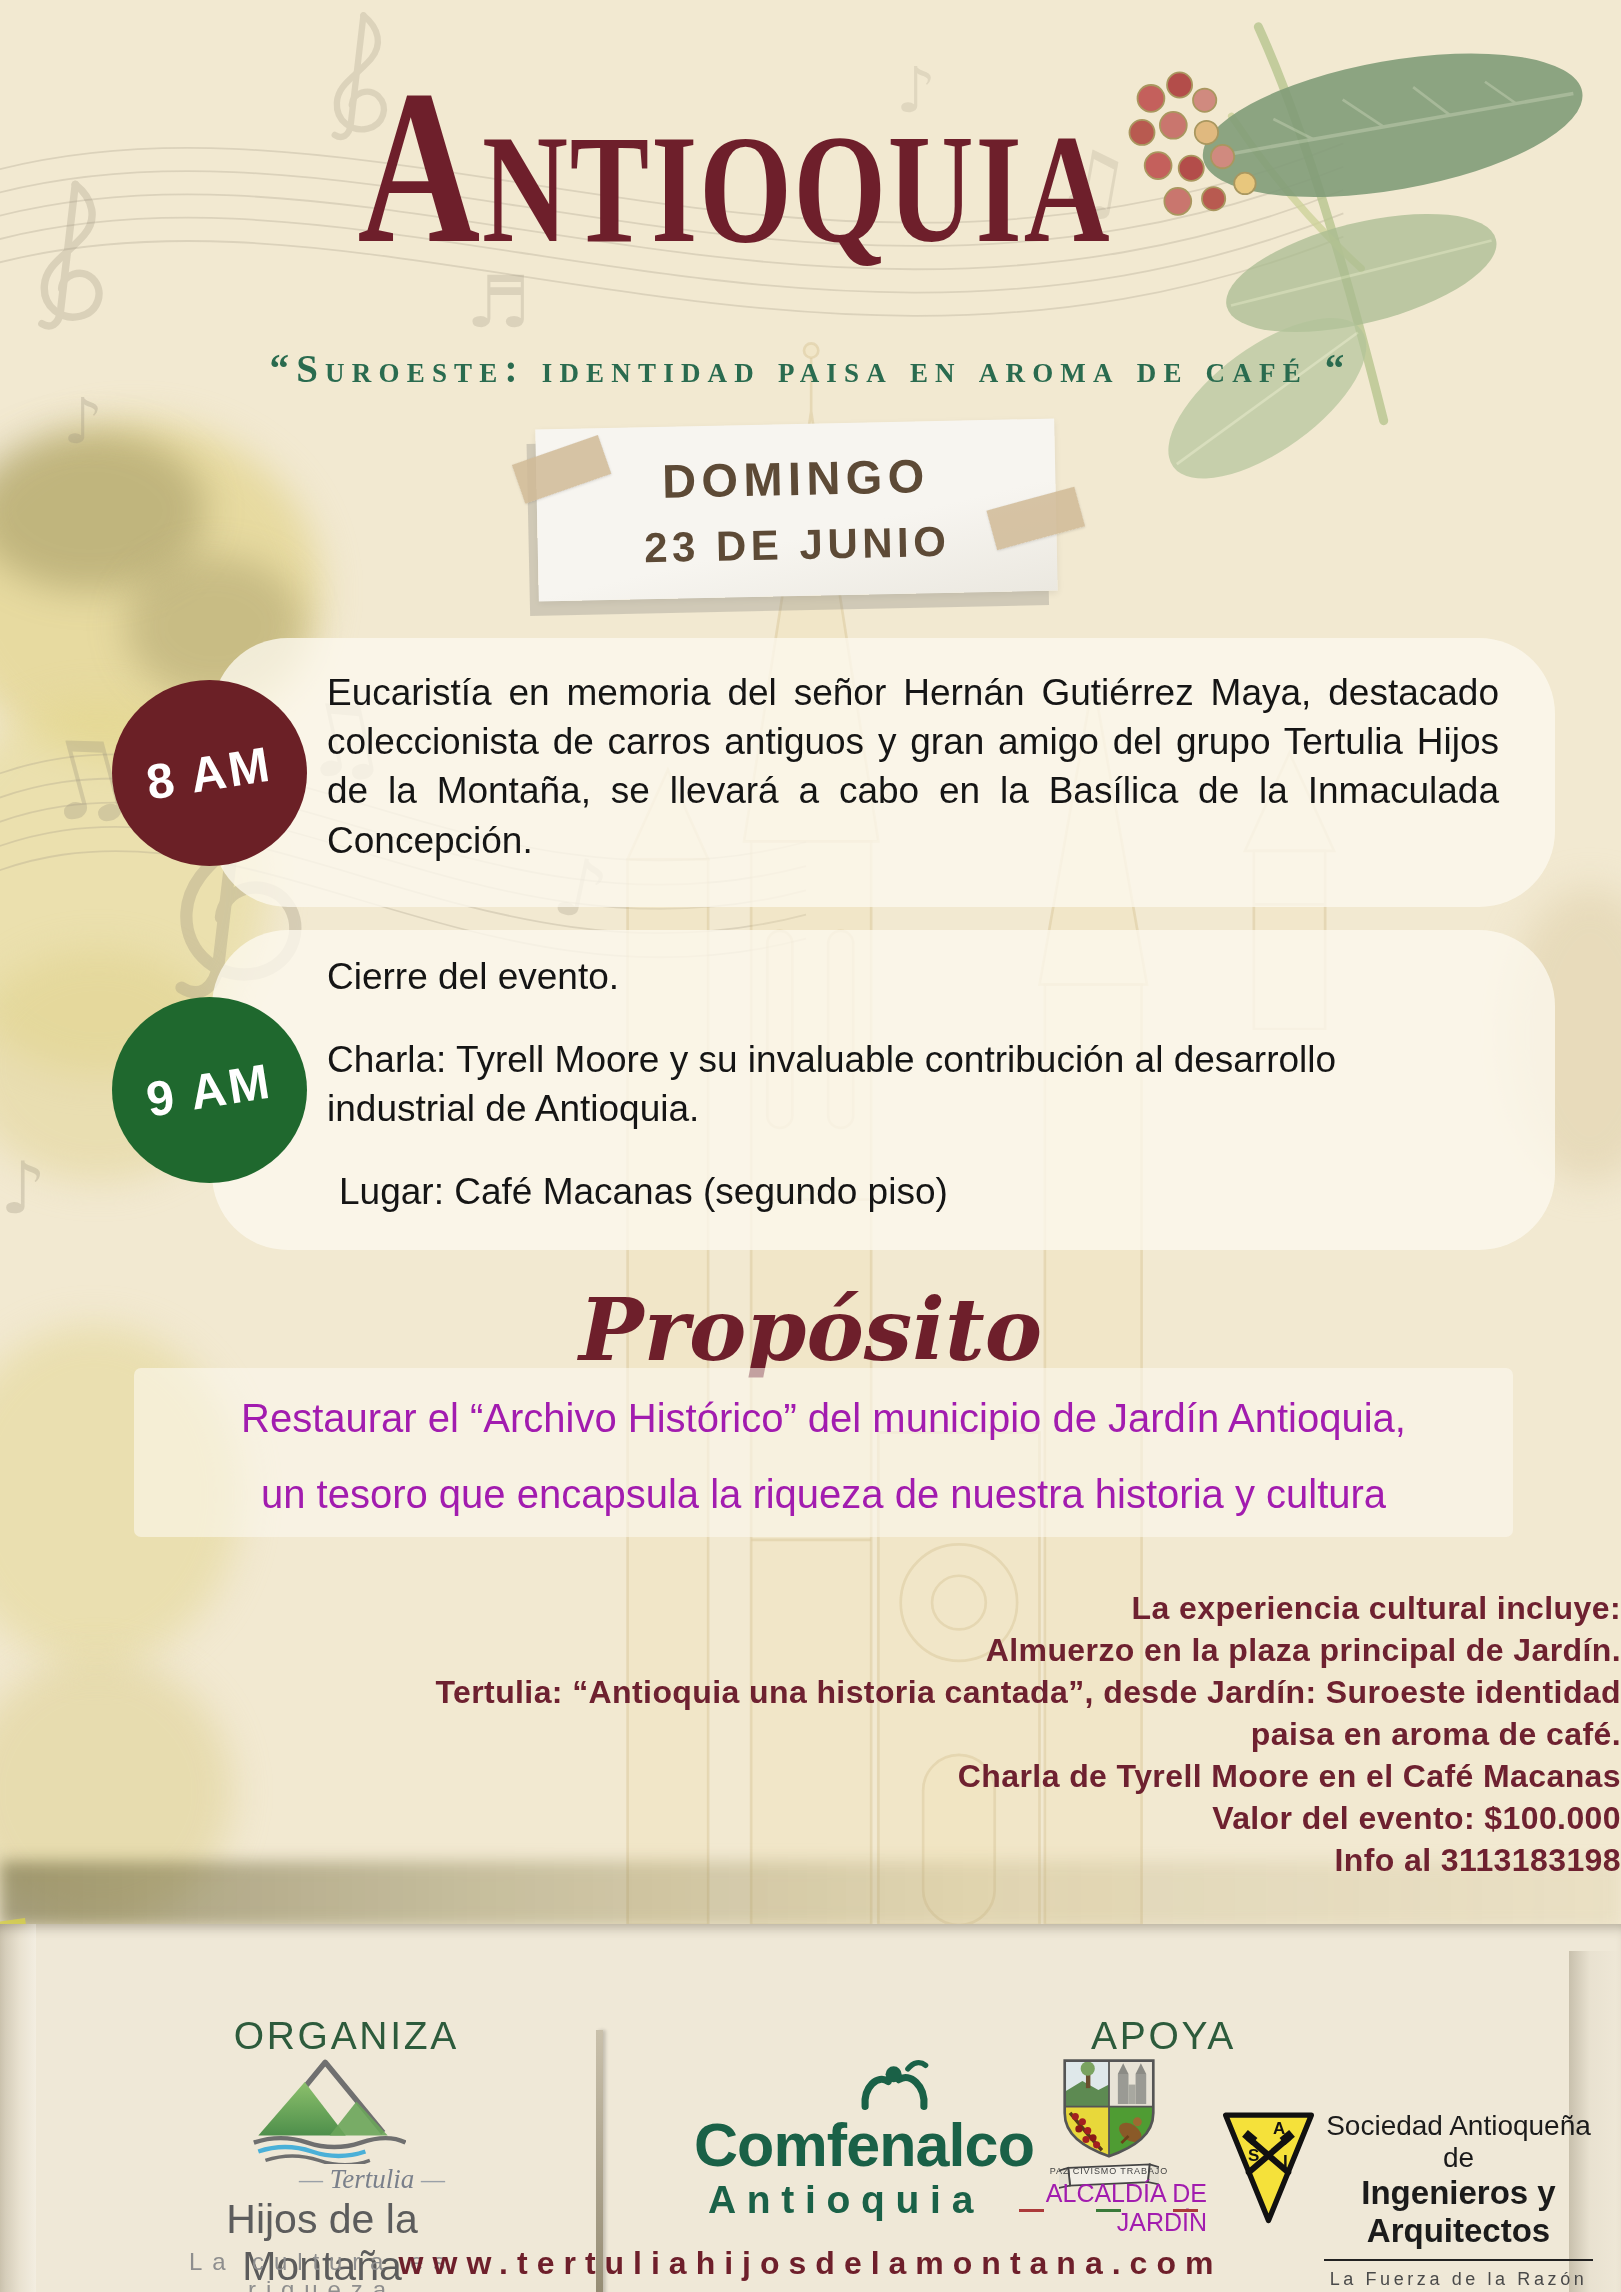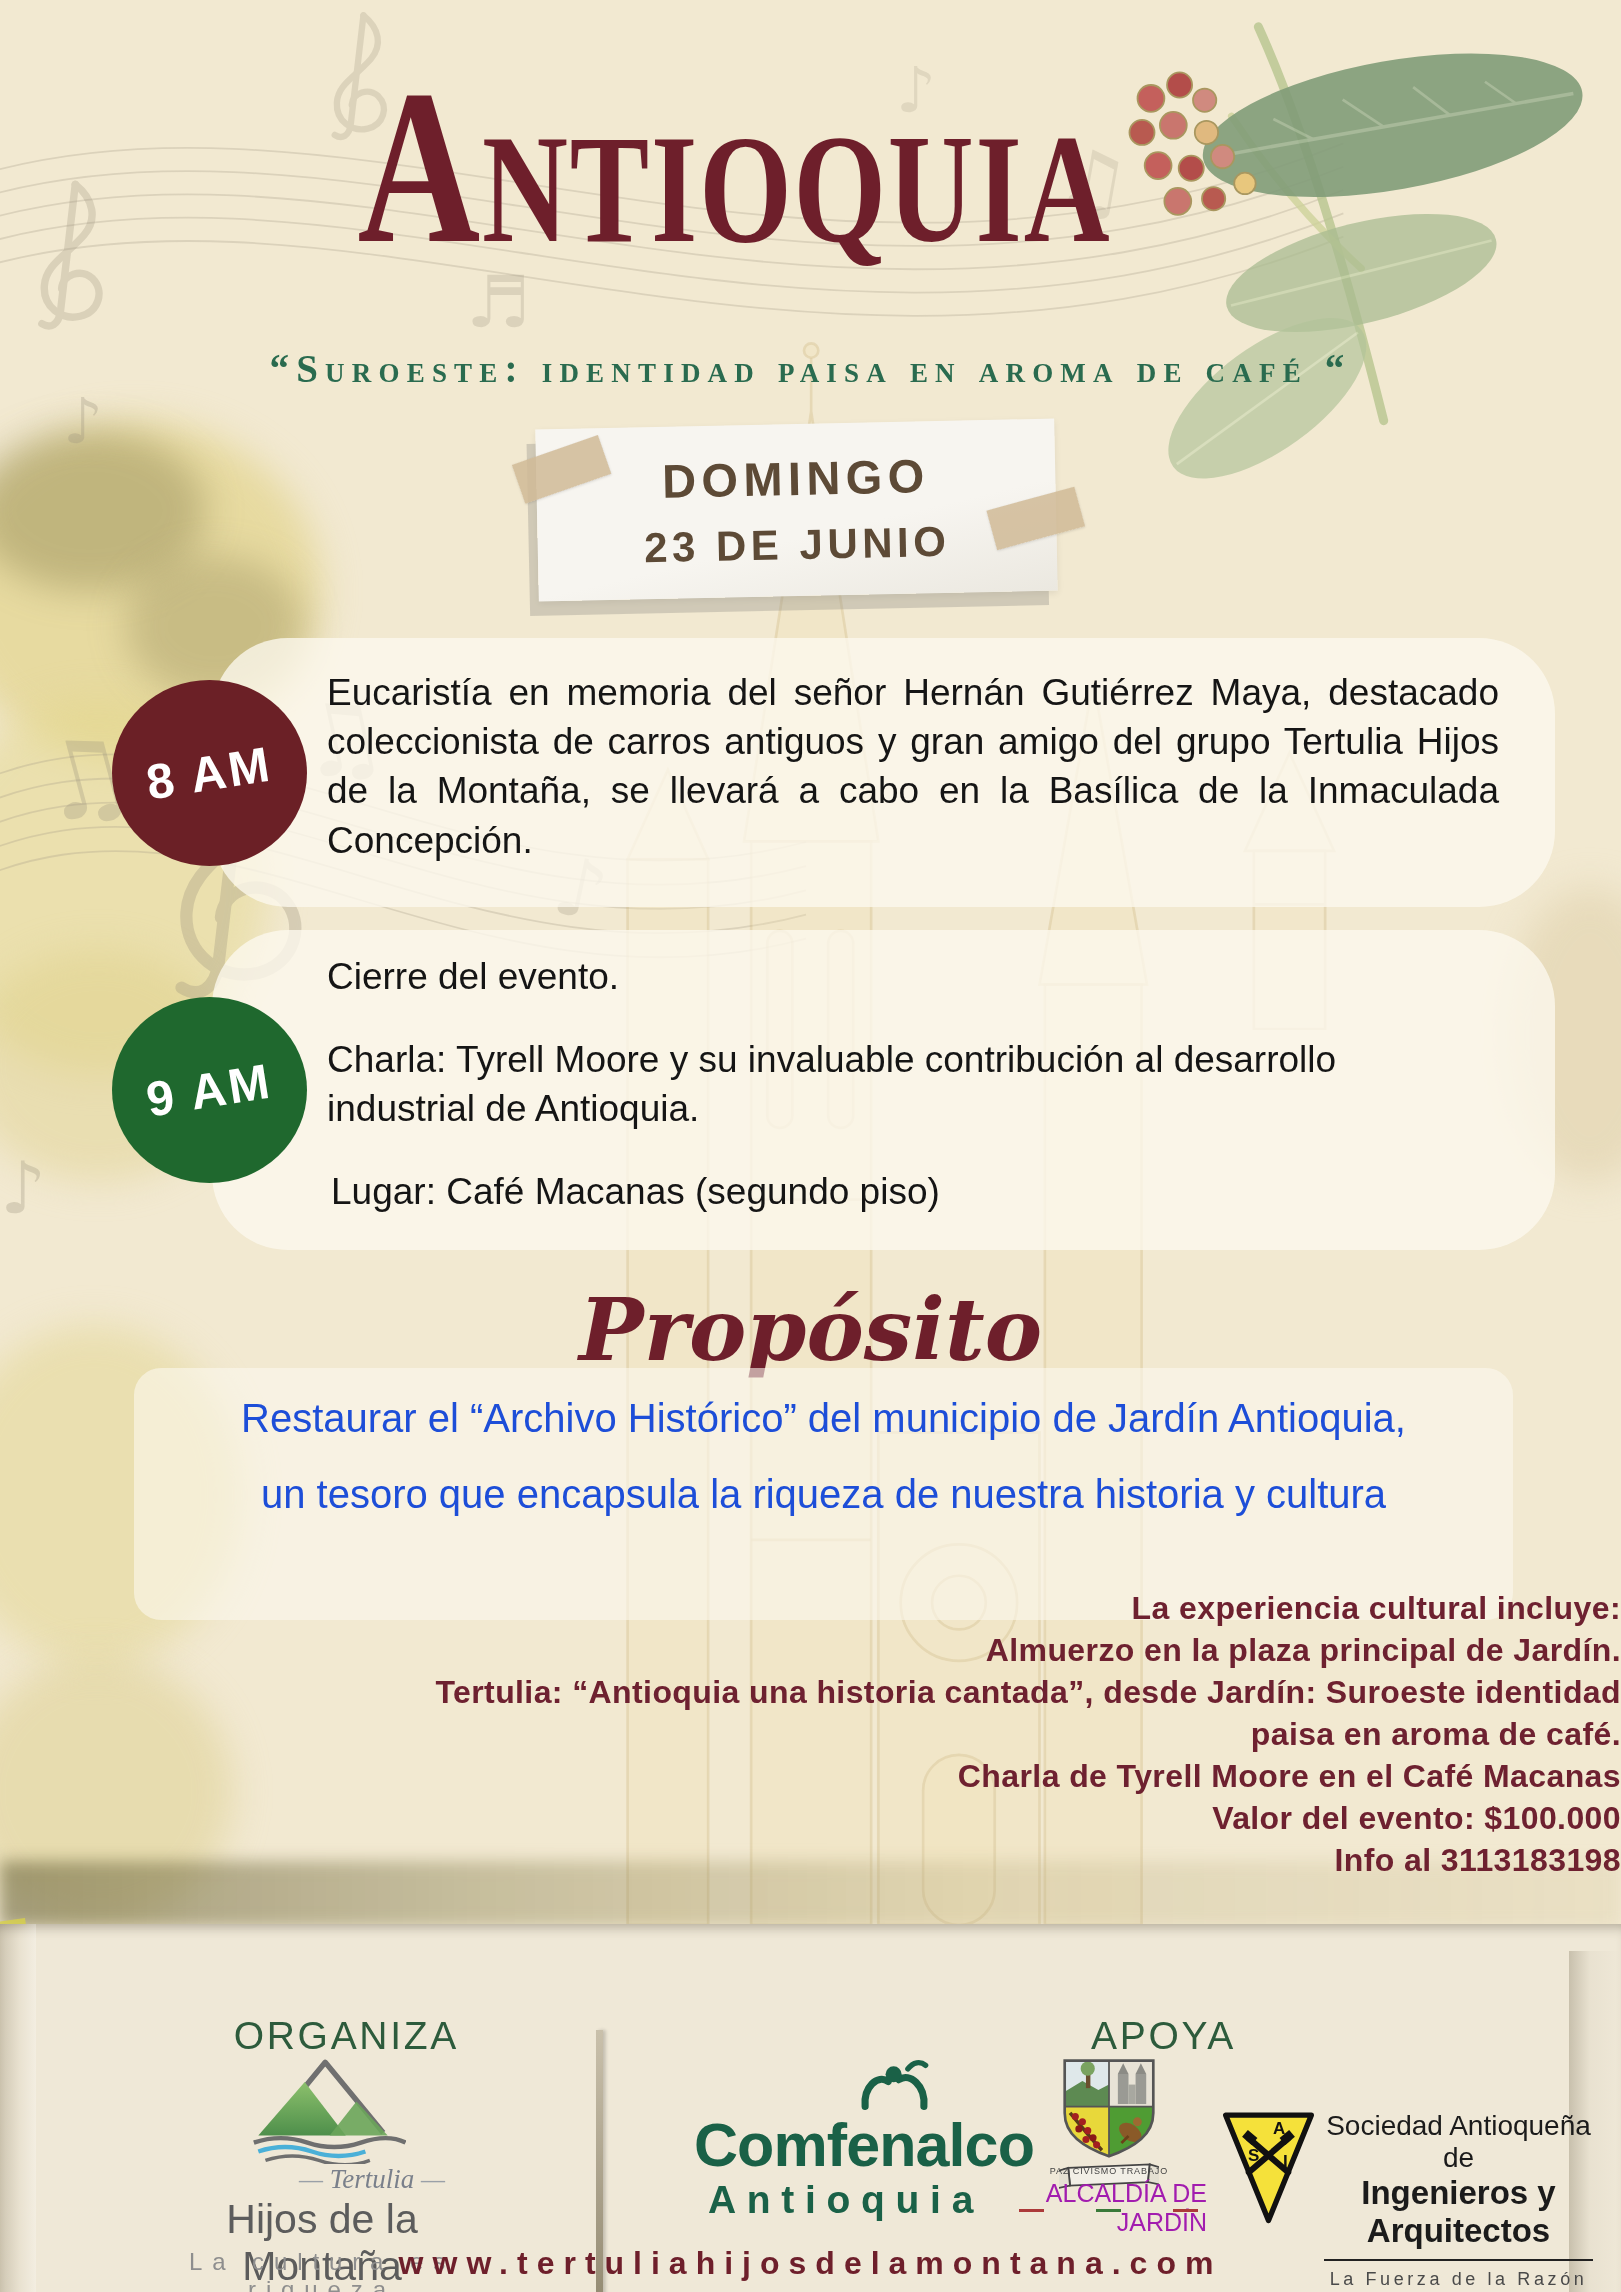--- a/index.html
+++ b/index.html
@@ -46,29 +46,29 @@
   .card2{top:930px;height:320px;}
   .time-circle{position:absolute;left:-100px;top:50%;transform:translateY(-50%);
                width:195px;height:186px;border-radius:50%;display:flex;align-items:center;justify-content:center;}
   .tc-maroon{background:#6b2026;}
   .tc-green{background:#1f682e;}
   .time-text{color:#fff;font-size:49px;font-weight:700;letter-spacing:2.7px;transform:rotate(-9deg);}
   .card-body{padding:30px 56px 27px 115px;font-size:37px;line-height:1.33;color:#151515;}
   .card1 .card-body p{margin:0;text-align:justify;}
   .card2 .card-body{padding-top:21.5px;}
   .card2 .card-body p{margin:0 16px 34px 0;}
-  .card2 .card-body p:last-child{margin:4px;}
+  .card2 .card-body p:last-child{margin:12px;}
 
   
   .purpose-h{position:absolute;left:0;top:1279px;width:1621px;text-align:center;
              font-family:"DejaVu Serif",serif;font-style:italic;font-weight:700;
              font-size:86px;color:#6e1f2b;}
-  .purpose-card{position:absolute;left:134px;top:1368px;width:1379px;height:252px;
-                background:rgba(252,248,238,.6);border-radius:27px;text-align:center;
-                padding-top:30px;box-sizing:border-box;font-size:40px;color:#1d4ed8;}
+  .purpose-card{position:absolute;left:134px;top:1368px;width:1379px;height:169px;
+                background:rgba(252,248,238,.6);border-radius:7px;text-align:center;
+                padding-top:30px;box-sizing:border-box;font-size:40px;color:#a21caf;}
   .purpose-card div{line-height:1.0;margin-bottom:36px;white-space:nowrap;}
 
   
   .exp{position:absolute;left:0;top:1587px;width:1621px;text-align:right;
        font-size:32px;font-weight:700;color:#6e2130;line-height:42px;letter-spacing:0.4px;}
 
   
   .footer{position:absolute;left:0;top:1924px;width:1621px;height:369px;background:#efe8d7;
           box-shadow:inset 0 10.7px 12.5px -9px rgba(60,50,30,.4);}
   .fold-left{position:absolute;left:0;top:0;width:36px;height:369px;

